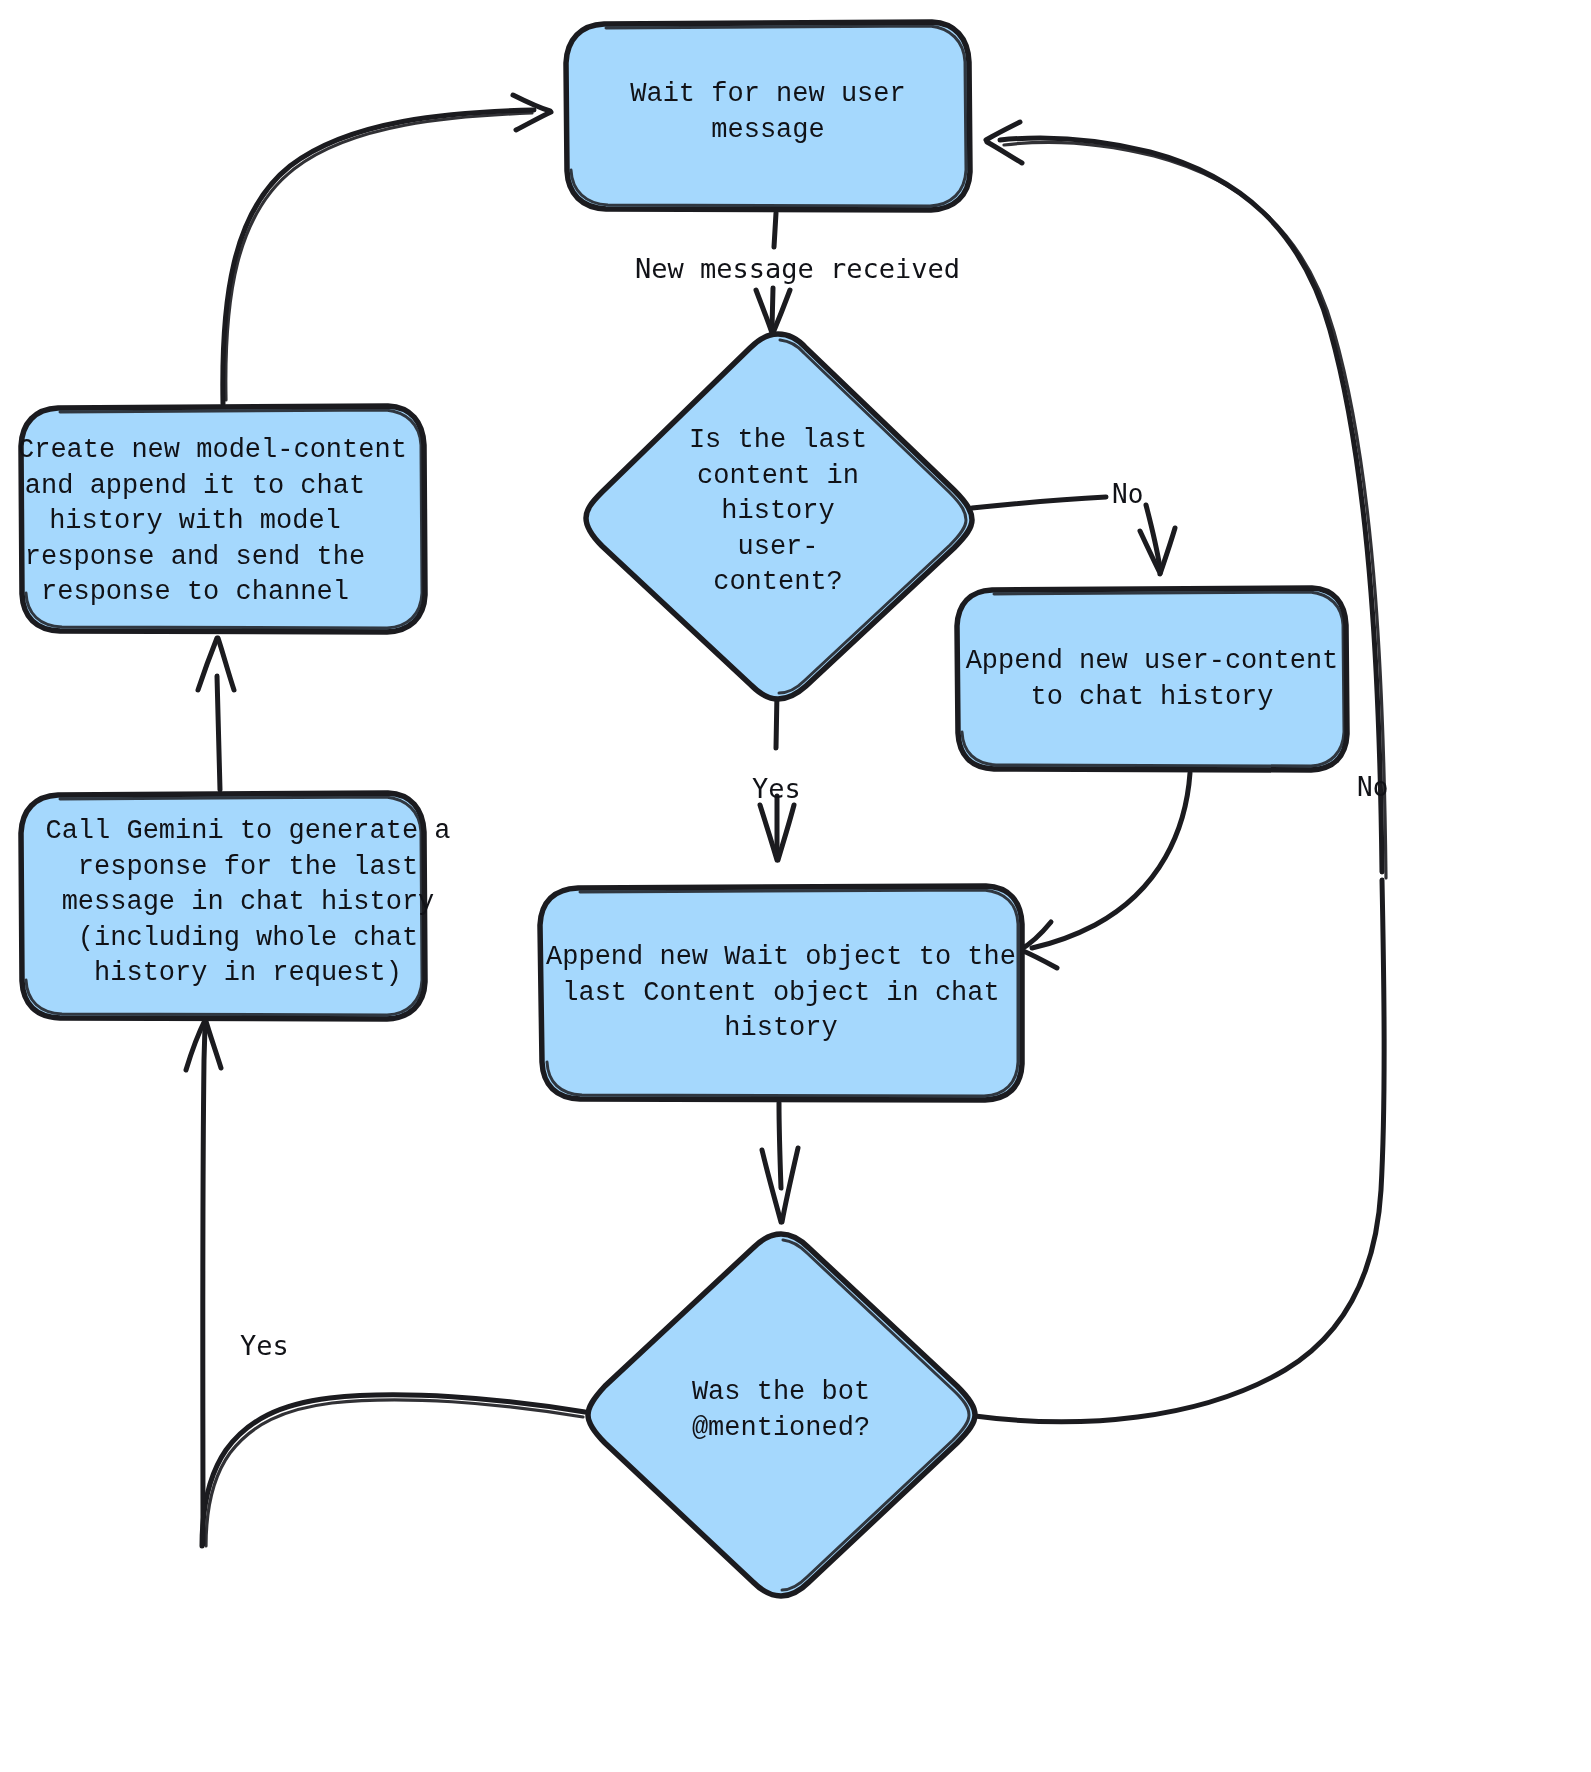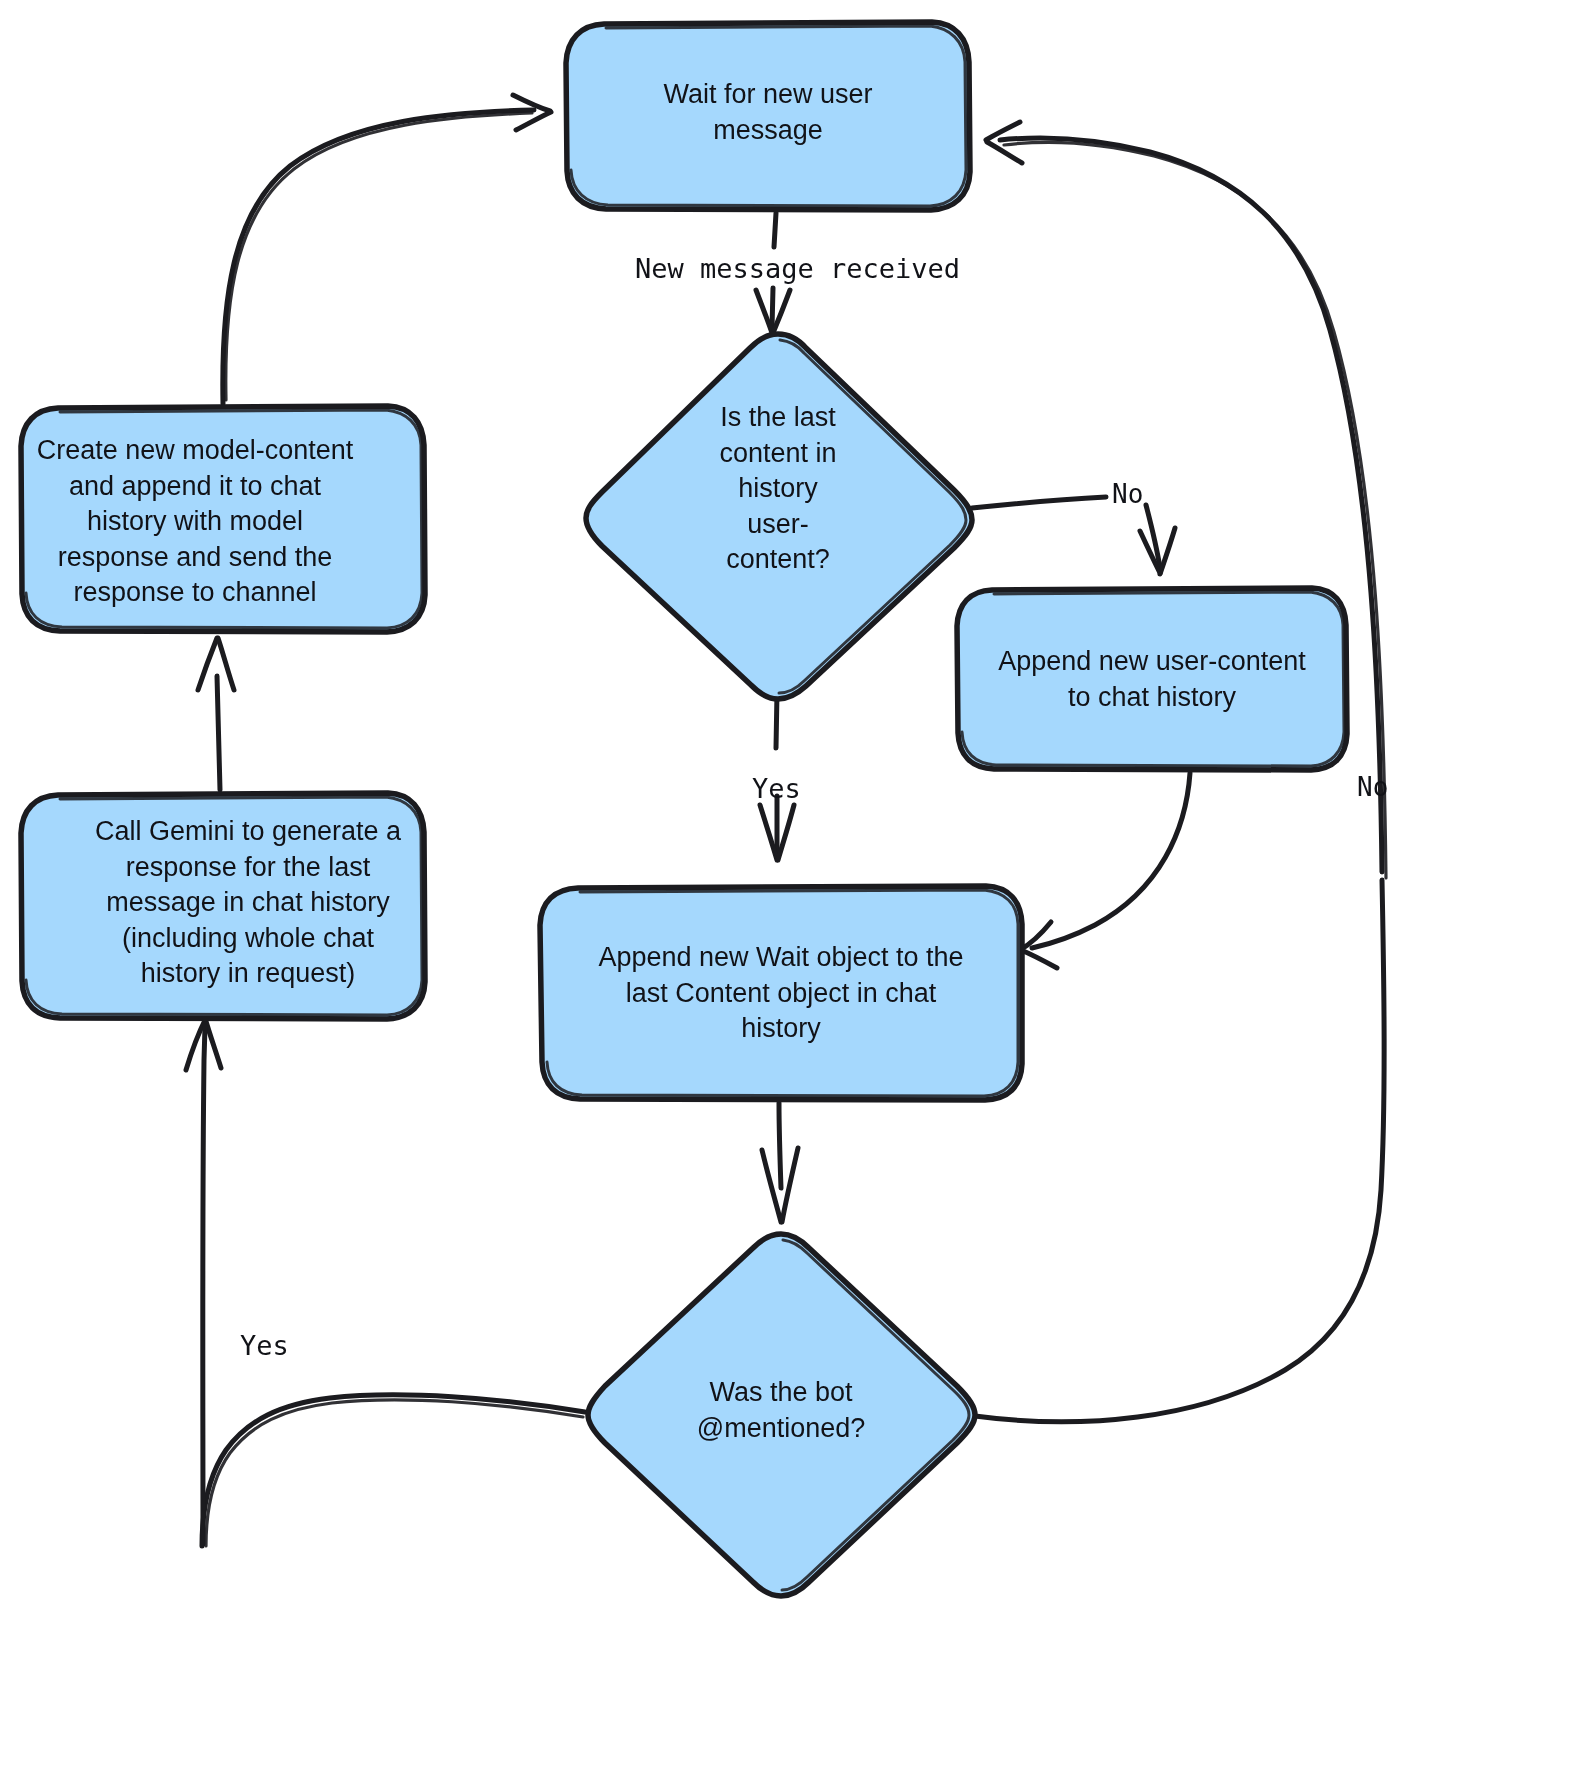--- a/index.html
+++ b/index.html
@@ -60,21 +60,21 @@
   .arrowhead {
     fill: none;
     stroke: #1b1b1f;
     stroke-width: 5;
     stroke-linecap: round;
     stroke-linejoin: round;
   }
   .node-text {
     position: absolute;
     color: #111217;
-    font-family: Liberation Sans, sans-serif;
+    font-family: Liberation Mono, monospace;
     font-size: 27px;
     line-height: 35.5px;
     text-align: center;
     white-space: pre;
     letter-spacing: 0px;
     pointer-events: none;
   }
   .edge-label {
     position: absolute;
     color: #111217;
@@ -190,21 +190,21 @@
     <g>
       <path class="node-shape" d="M 58 408 L 388 406 C 411 407 423 422 424 445 L 425 595 C 424 618 410 631 387 632 L 60 631 C 36 630 23 617 22 594 L 21 446 C 22 423 35 409 58 408 Z"></path>
       <path class="node-shape-2" d="M 60 412 L 386 410 C 406 412 420 424 421 445 L 422 593 C 421 614 408 627 387 628 L 62 627 C 40 626 27 614 26 593"></path>
     </g>
 
   </svg>
 
   <div class="node-text" style="left:566px; top:77px; width:404px;">Wait for new user
 message</div>
 
-  <div class="node-text" style="left:608px; top:400px; width:340px;">Is the last
+  <div class="node-text" style="left:608px; top:423px; width:340px;">Is the last
 content in
 history
 user-
 content?</div>
 
   <div class="node-text" style="left:952px; top:644px; width:400px;">Append new user-content
 to chat history</div>
 
   <div class="node-text" style="left:540px; top:940px; width:482px;">Append new Wait object to the
 last Content object in chat

